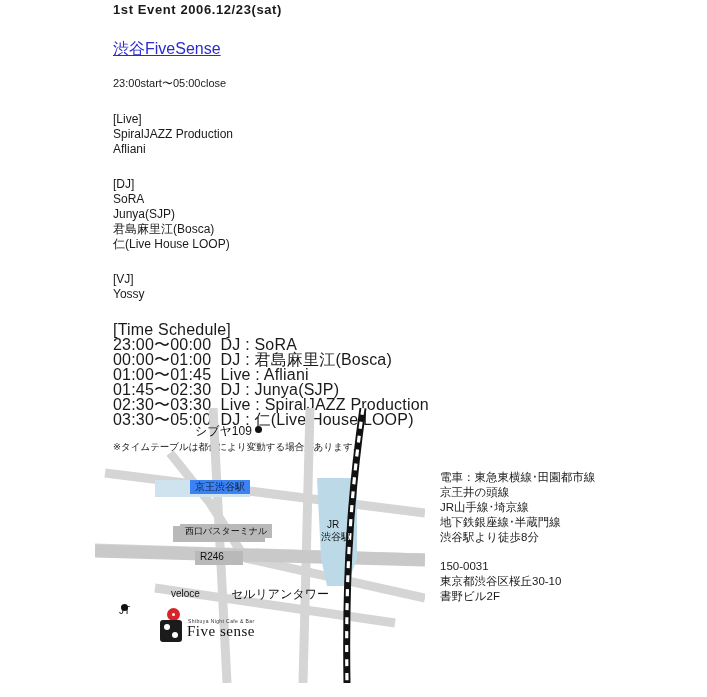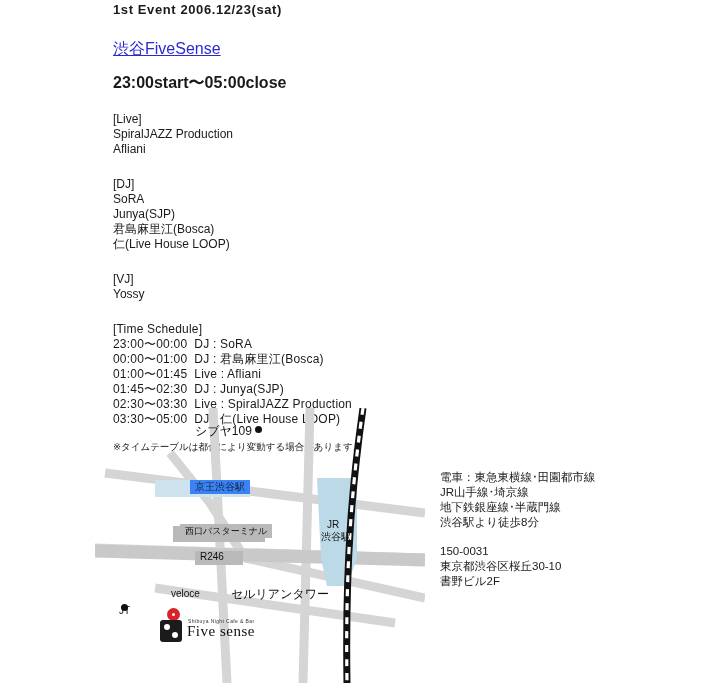--- a/index.html
+++ b/index.html
@@ -37,36 +37,35 @@
   }
   .venue-link {
     font-size: 16px;
     color: #2a2ad0;
     text-decoration: underline;
     display: inline-block;
     margin-bottom: 20px;
     line-height: 14px;
   }
   .times {
-    font-size: 16px;
+    font-size: 11px;
     line-height: 14px;
     margin-bottom: 22px;
-    font-weight: bold;
   }
   .section {
     margin-bottom: 20px;
   }
   .section .hdr,
   .section .ln {
     font-size: 12px;
     line-height: 15px;
     white-space: pre;
   }
   .sched .ln {
-    font-size: 12px;
+    font-size: 16px;
     line-height: 15px;
     white-space: pre;
     letter-spacing: 0.2px;
   }
   .note {
     font-size: 9.5px;
     line-height: 12px;
     margin-top: 14px;
     color: #222;
   }
@@ -275,20 +274,21 @@
   </div>
 
   <div id="logo">
     <div class="mark"></div>
     <div class="tiny">Shibuya Night Cafe &amp; Bar</div>
     <div class="word">Five sense</div>
   </div>
 
   <div id="info">
     <div class="ln">電車：東急東横線･田園都市線</div>
+    <div class="ln">京王井の頭線</div>
     <div class="ln">JR山手線･埼京線</div>
     <div class="ln">地下鉄銀座線･半蔵門線</div>
     <div class="ln">渋谷駅より徒歩8分</div>
     <div class="gap"></div>
     <div class="ln">150-0031</div>
     <div class="ln">東京都渋谷区桜丘30-10</div>
     <div class="ln">書野ビル2F</div>
   </div>
 
 </div>

